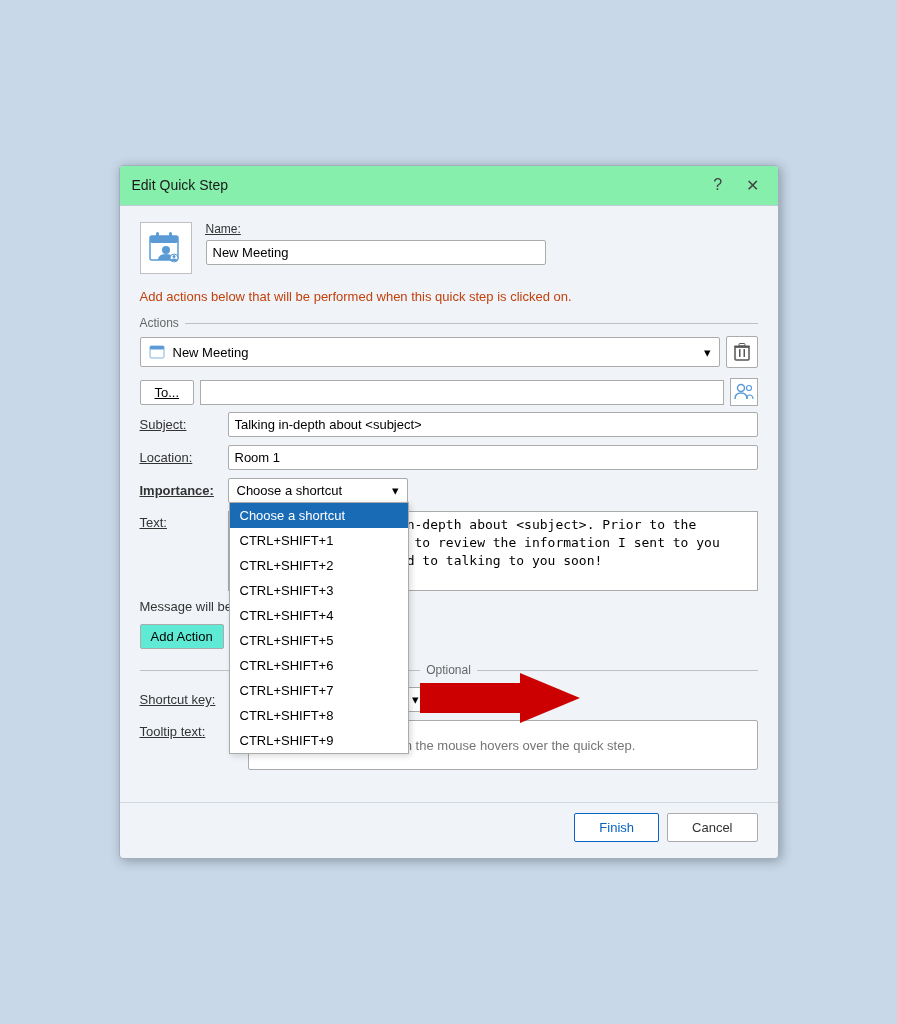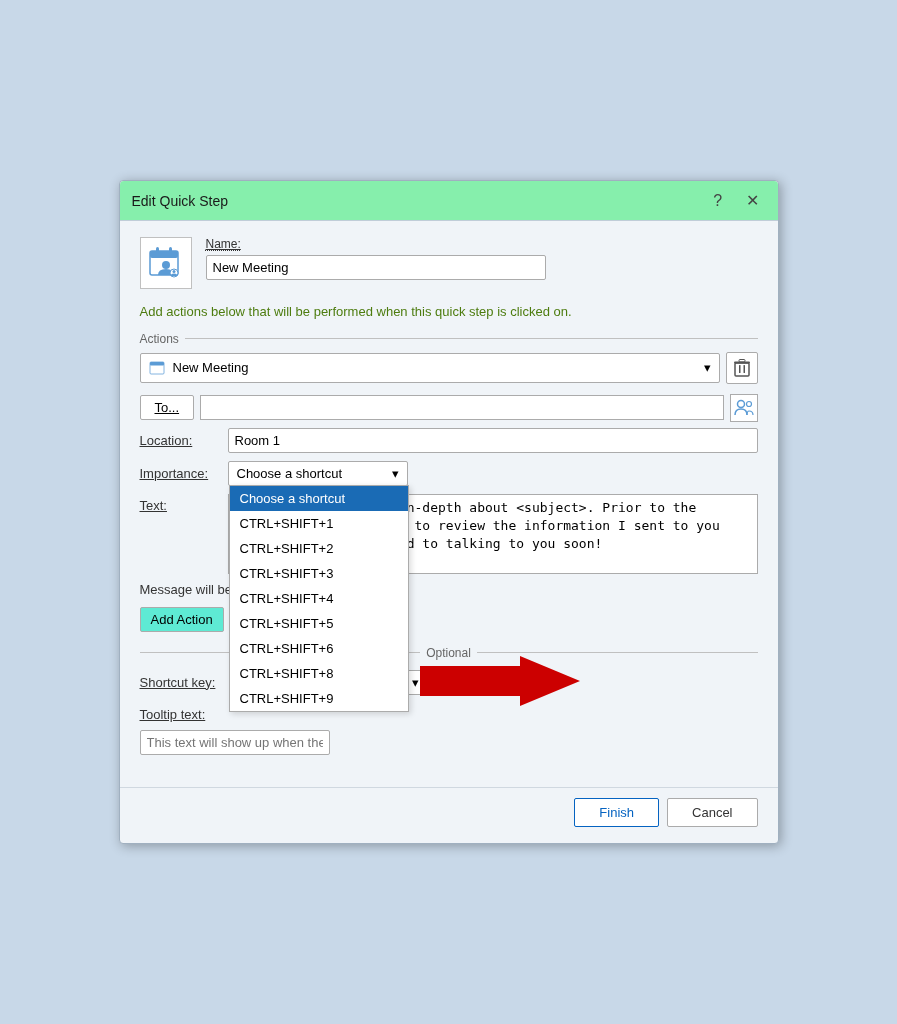--- a/index.html
+++ b/index.html
@@ -88,21 +88,21 @@
     .name-input {
       width: 340px;
       padding: 4px 6px;
       border: 1px solid #ababab;
       border-radius: 2px;
       font-size: 13px;
       background: white;
     }
     .description-text {
       font-size: 13px;
-      color: #4d7c0f;
+      color: #c2410c;
       margin-bottom: 10px;
       line-height: 1.4;
     }
     .section-label {
       font-size: 12px;
       color: #666;
       margin-bottom: 6px;
       display: flex;
       align-items: center;
       gap: 6px;
@@ -221,21 +221,21 @@
       margin-bottom: 8px;
       gap: 8px;
       position: relative;
     }
     .importance-label {
       width: 80px;
       font-size: 13px;
       color: #333;
       flex-shrink: 0;
     }
-    .importance-label span { text-decoration: underline; }
+    .importance-label span { text-decoration: underline; font-weight: bold; }
     .importance-dropdown {
       width: 180px;
       padding: 4px 8px;
       border: 1px solid #ababab;
       background: white;
       font-size: 13px;
       cursor: pointer;
       display: flex;
       align-items: center;
       justify-content: space-between;
@@ -340,21 +340,20 @@
       display: flex;
       align-items: center;
       justify-content: space-between;
       border-radius: 2px;
     }
     .tooltip-row {
       display: flex;
       align-items: flex-start;
       margin-bottom: 16px;
       gap: 8px;
-      flex-direction: column;
     }
     .tooltip-label {
       width: 100px;
       font-size: 13px;
       color: #333;
       padding-top: 4px;
       flex-shrink: 0;
     }
     .tooltip-label span { text-decoration: underline; }
     .tooltip-input {
@@ -476,20 +475,24 @@
           <path d="M1 16 Q1 10 7 10 Q13 10 13 16" stroke="#5b9bd5" stroke-width="1.5" fill="none"></path>
           <circle cx="15" cy="5" r="2.5" stroke="#5b9bd5" stroke-width="1.2" fill="none"></circle>
           <path d="M13 16 Q13 12 15 12 Q19 12 19 16" stroke="#5b9bd5" stroke-width="1.2" fill="none"></path>
         </svg>
       </div>
     </div>
 
     
 
     
+    <div class="field-row">
+      <span class="field-label"><span>Subject:</span></span>
+      <input class="field-input" type="text" value="Talking in-depth about &lt;subject&gt;" style="">
+    </div>
 
     
     <div class="field-row">
       <span class="field-label"><span>Location:</span></span>
       <input class="field-input" type="text" value="Room 1" style="">
     </div>
 
     
     <div class="importance-row">
       <span class="importance-label"><span>Importance:</span></span>
@@ -498,20 +501,21 @@
         <span>▾</span>
 
         <div class="dropdown-menu">
           <div class="dropdown-item selected">Choose a shortcut</div>
           <div class="dropdown-item">CTRL+SHIFT+1</div>
           <div class="dropdown-item">CTRL+SHIFT+2</div>
           <div class="dropdown-item">CTRL+SHIFT+3</div>
           <div class="dropdown-item">CTRL+SHIFT+4</div>
           <div class="dropdown-item">CTRL+SHIFT+5</div>
           <div class="dropdown-item">CTRL+SHIFT+6</div>
+          <div class="dropdown-item">CTRL+SHIFT+7</div>
           <div class="dropdown-item">CTRL+SHIFT+8</div>
           <div class="dropdown-item">CTRL+SHIFT+9</div>
         </div>
       </div>
     </div>
 
     
     <div class="text-field-row">
       <span class="text-label"><span>Text:</span></span>
       <textarea class="text-area" style="">I would like to talk in-depth about &lt;subject&gt;. Prior to the meeting, please ensure to review the information I sent to you earlier. I look forward to talking to you soon!</textarea>

